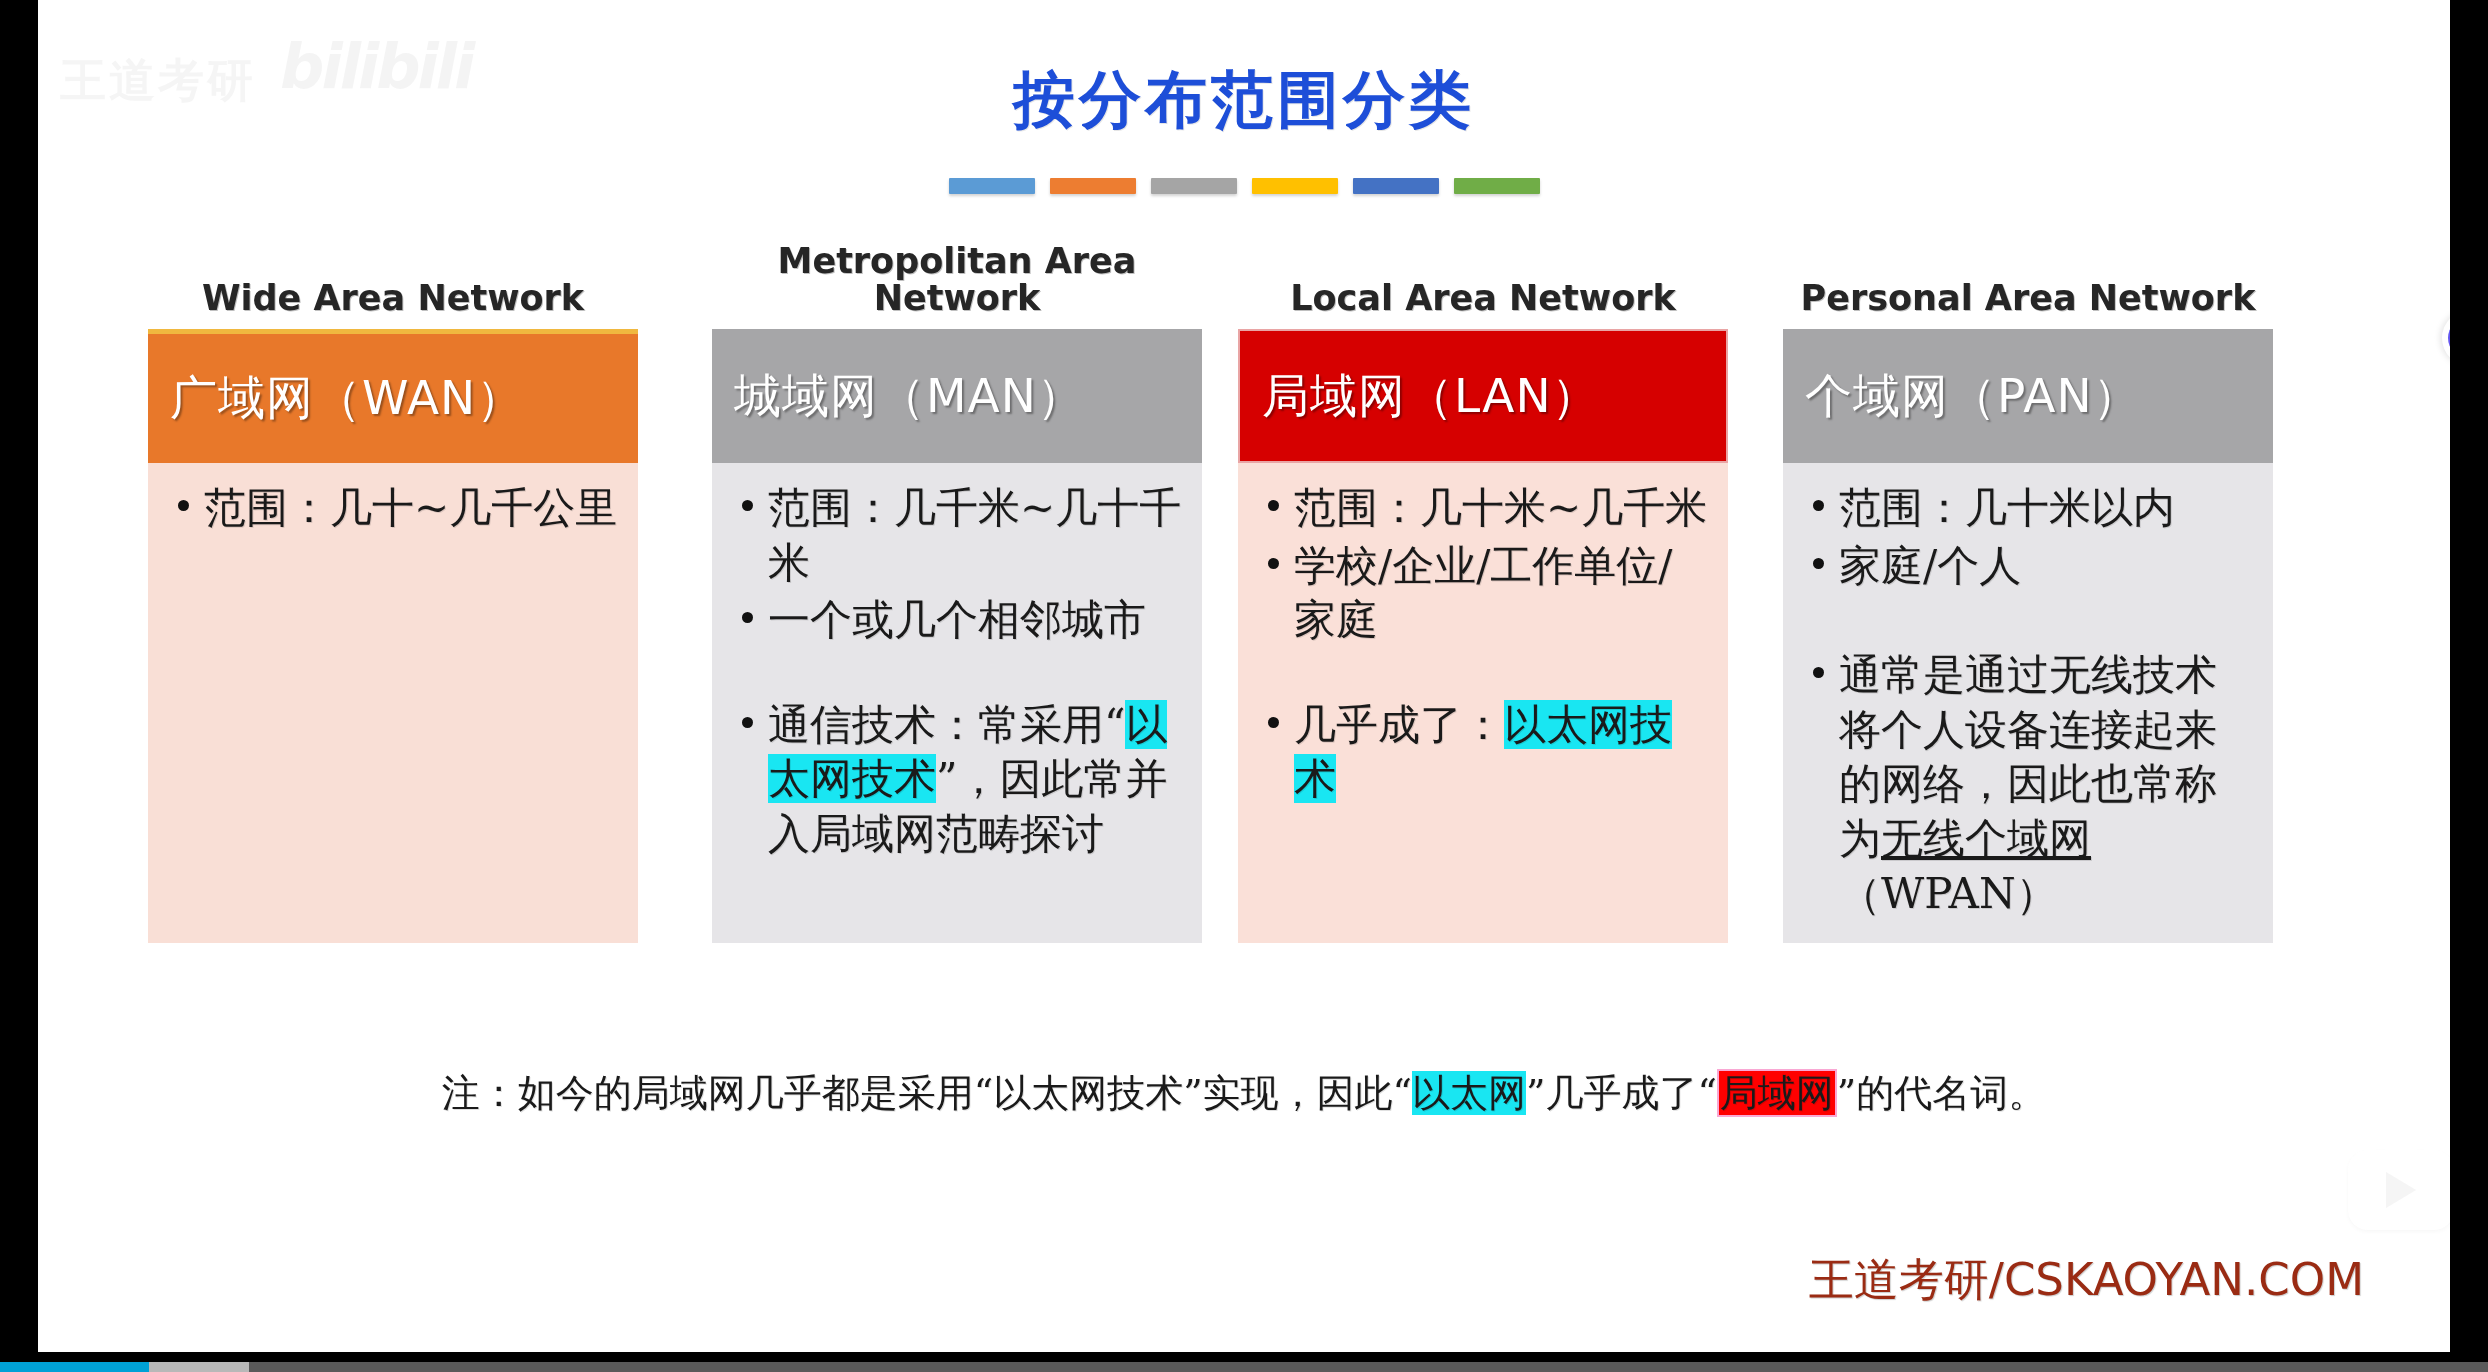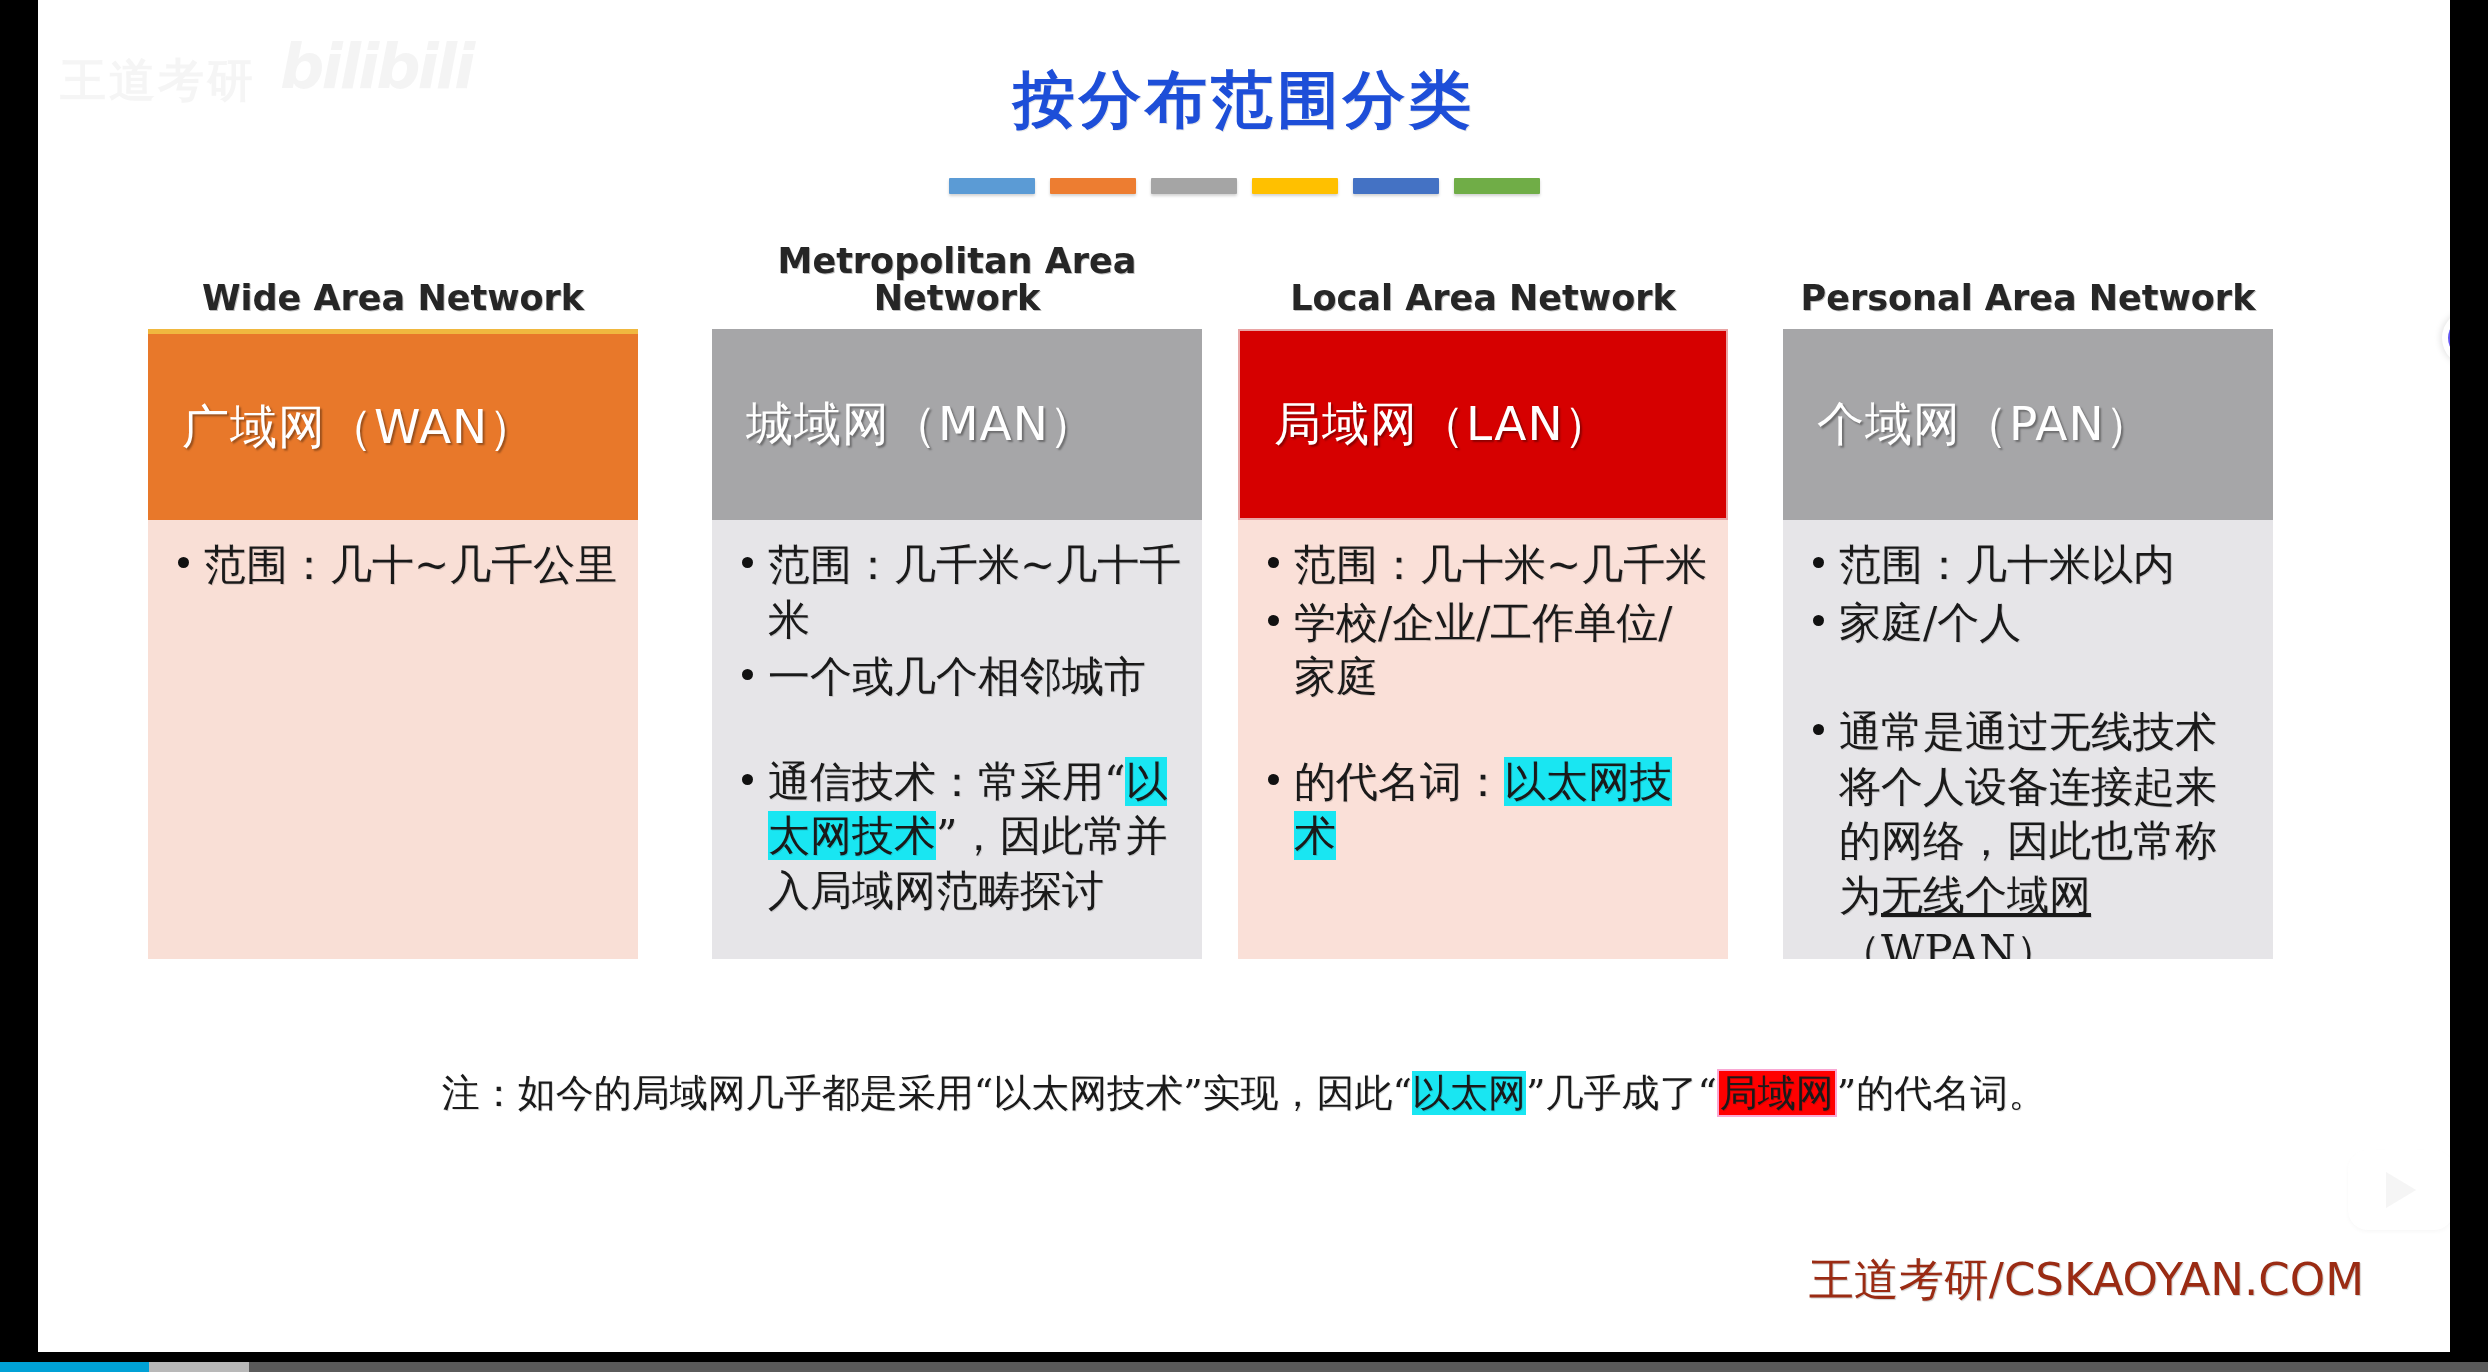--- a/index.html
+++ b/index.html
@@ -129,25 +129,25 @@
   }
 
   .card {
     margin-top: 12px;
     width: 490px;
     height: 630px;
     position: relative;
     overflow: hidden;
   }
   .card-top {
-    height: 191px;
+    height: 134px;
     position: relative;
     display: flex;
     align-items: center;
-    padding-left: 34px;
+    padding-left: 22px;
     box-sizing: border-box;
   }
   .card-top .cn-title {
     font-family: "DejaVu Sans", sans-serif;
     font-size: 47px;
     color: #ffffff;
     letter-spacing: 1px;
     text-shadow: 2px 2px 2px rgba(0,0,0,0.35);
   }
   .card-body {
@@ -394,21 +394,21 @@
       <div class="col col-3">
         <div class="col-header">Local Area Network</div>
         <div class="card c-red">
           <div class="card-top">
             <span class="cn-title">局域网（LAN）</span>
           </div>
           <div class="card-body">
             <ul class="bullets">
               <li>范围：几十米~几千米</li>
               <li>学校/企业/工作单位/家庭</li>
-              <li class="spacer-before"><span>的代名词：</span><span class="hl-cyan">以太网技术</span></li>
+              <li class="spacer-before"><span>几乎成了：</span><span class="hl-cyan">以太网技术</span></li>
             </ul>
           </div>
         </div>
       </div>
 
       <div class="col col-4">
         <div class="col-header">Personal Area Network</div>
         <div class="card c-gray2">
           <div class="card-top">
             <span class="cn-title">个域网（PAN）</span>

